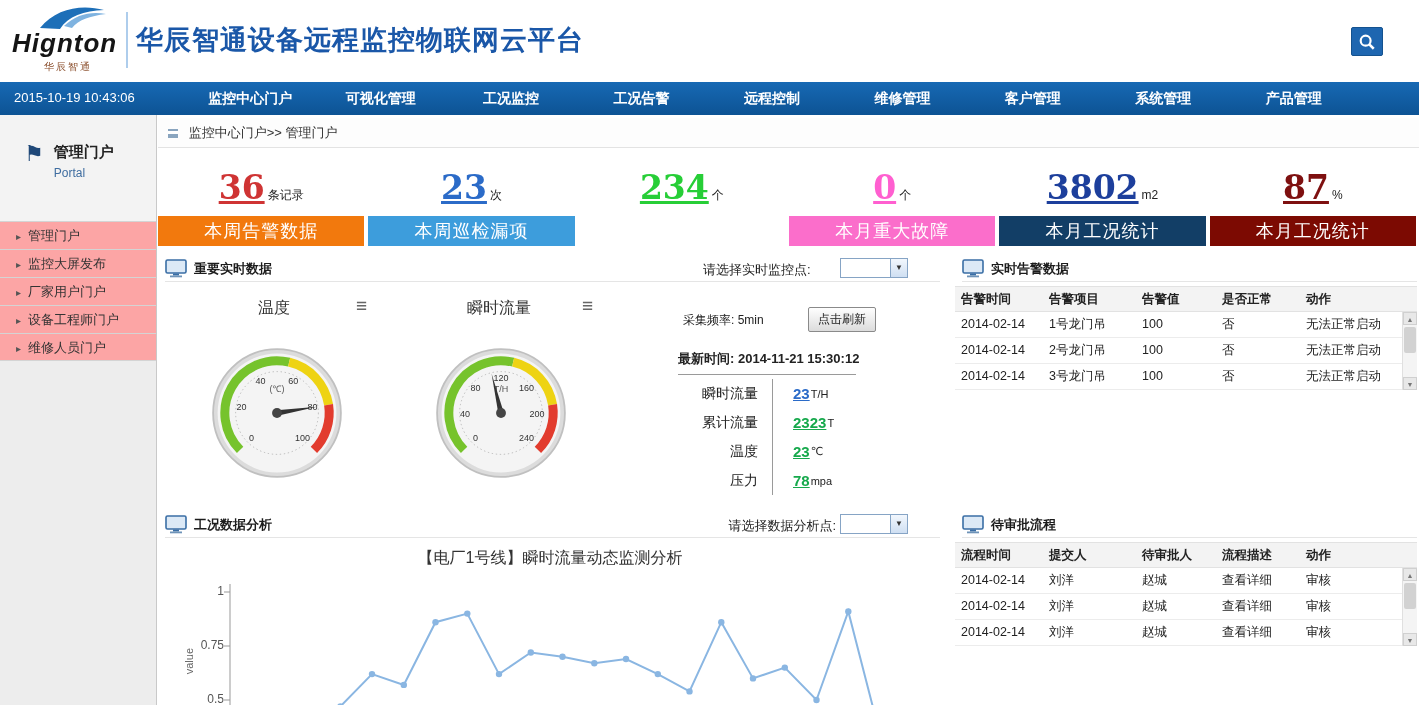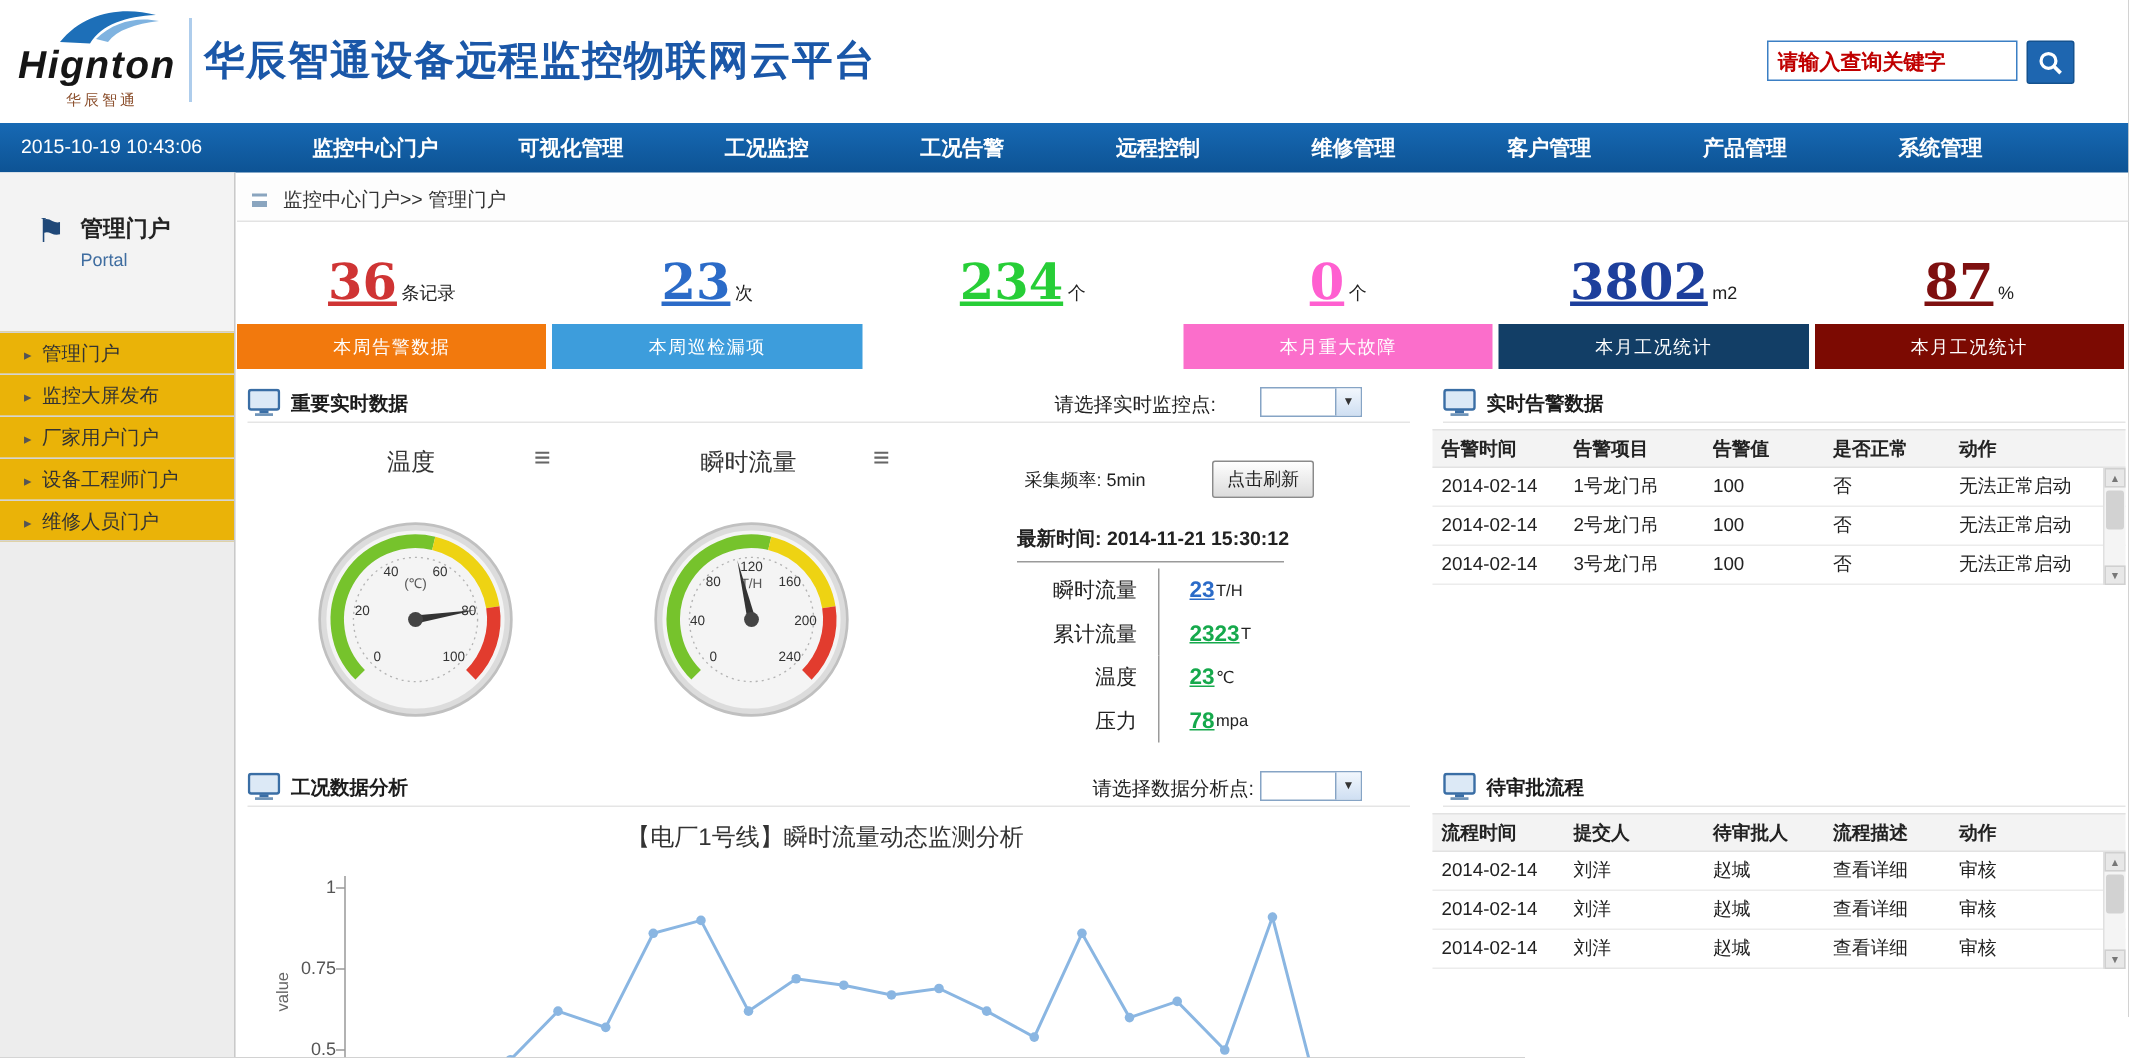--- a/index.html
+++ b/index.html
@@ -24,35 +24,35 @@
   .nav-items { position:absolute; left:185px; top:0; right:60px; height:33px; display:flex; }
   .nav-item { flex:1; text-align:center; line-height:33px; color:#fff; font-size:14px; font-weight:bold; cursor:pointer; white-space:nowrap; }
 
   
   .sidebar { position:absolute; left:0; top:115px; width:157px; height:590px; background:#ededed; border-right:1px solid #c9c9c9; }
   .portal-header { height:106px; background:#f3f3f3; padding:28px 0 0 24px; display:flex; }
   .flag-icon { font-size:22px; color:#1f4878; line-height:22px; }
   .portal-meta { margin-left:10px; }
   .portal-title { font-size:15px; font-weight:bold; color:#222; }
   .portal-sub { font-size:12px; color:#3f6da0; margin-top:4px; }
-  .side-item { height:28px; line-height:27px; border-top:1px solid #d4d4d4; background:#eab308; padding-left:16px; font-size:13px; color:#333; cursor:pointer; white-space:nowrap; }
+  .side-item { height:28px; line-height:27px; border-top:1px solid #d4d4d4; background:#fca5a5; padding-left:16px; font-size:13px; color:#333; cursor:pointer; white-space:nowrap; }
   .side-item:last-of-type { border-bottom:1px solid #d4d4d4; }
   .side-caret { font-size:10px; color:#555; margin-right:7px; }
 
   
   .breadcrumb-bar { position:absolute; left:158px; top:118px; width:1261px; height:30px; background:#fdfdfd; border-bottom:1px solid #e3e3e3; line-height:30px; font-size:13px; color:#333; }
   .breadcrumb-icon { display:inline-block; width:10px; height:9px; margin:0 7px 0 10px; border-top:2px solid #8aa5bf; border-bottom:2px solid #8aa5bf; background:linear-gradient(#fff 3px,#8aa5bf 3px,#8aa5bf 5px,#fff 5px); vertical-align:middle; }
 
   
   .stats-row { position:absolute; left:158px; top:158px; width:1258px; height:88px; display:flex; gap:4px; }
   .stat-card { flex:1; display:flex; flex-direction:column; }
   .stat-top { height:58px; background:#fff; text-align:center; padding-top:10px; }
   .stat-value { font-family:"DejaVu Serif","Liberation Serif",serif; font-size:33px; font-weight:bold; text-decoration:underline; cursor:pointer; }
   .stat-unit { font-size:12px; color:#222; margin-left:3px; }
-  .stat-bar { height:30px; line-height:30px; text-align:center; color:#fff; font-size:12px; cursor:pointer; letter-spacing:1px; }
+  .stat-bar { height:30px; line-height:30px; text-align:center; color:#fff; font-size:18px; cursor:pointer; letter-spacing:1px; }
 
   
   .section-header { position:absolute; height:26px; display:flex; align-items:center; gap:7px; font-size:13px; font-weight:600; color:#1c1c1c; }
   .select-label { position:absolute; font-size:13px; color:#222; }
   .selectbox { position:absolute; width:68px; height:20px; background:#fff; border:1px solid #86a4c5; cursor:pointer; }
   .select-arrow { position:absolute; right:0; top:0; width:17px; height:18px; background:linear-gradient(#f2f7fd,#cfdff2); border-left:1px solid #86a4c5; text-align:center; font-size:8px; line-height:18px; color:#333; }
 
   
   .gauge-title { position:absolute; font-size:16px; color:#333; }
   .gauge-menu { position:absolute; font-size:19px; color:#666; font-weight:bold; cursor:pointer; line-height:16px; }
@@ -98,41 +98,40 @@
     <div class="logo">
       <svg class="logo-swoosh" width="72" height="26" viewBox="0 0 72 26">
         <path d="M2,24 C18,4 44,0 66,6 C46,7 30,12 22,25 Z" fill="#1d6fb8"></path>
         <path d="M26,22 C38,10 54,7 68,10 C52,12 40,16 34,24 Z" fill="#7fb3e0"></path>
       </svg>
       <div class="logo-text">Hignton</div>
       <div class="logo-sub">华辰智通</div>
     </div>
     <div class="logo-divider"></div>
     <div class="app-title">华辰智通设备远程监控物联网云平台</div>
-    <input class="search-input" type="text" placeholder="请输入查询关键字" style="">
     <div class="search-button">
       <svg width="18" height="18" viewBox="0 0 20 20">
         <circle cx="8.5" cy="8.5" r="5.5" fill="none" stroke="#fff" stroke-width="2.4"></circle>
         <line x1="12.8" y1="12.8" x2="17.5" y2="17.5" stroke="#fff" stroke-width="2.8"></line>
       </svg>
     </div>
   </div>
 
   <div class="navbar">
     <div class="nav-time">2015-10-19 10:43:06</div>
     <div class="nav-items">
       <div class="nav-item">监控中心门户</div>
       <div class="nav-item">可视化管理</div>
       <div class="nav-item">工况监控</div>
       <div class="nav-item">工况告警</div>
       <div class="nav-item">远程控制</div>
       <div class="nav-item">维修管理</div>
       <div class="nav-item">客户管理</div>
+      <div class="nav-item">系统管理</div>
       <div class="nav-item">产品管理</div>
-      <div class="nav-item">系统管理</div>
     </div>
   </div>
 
   <div class="sidebar">
     <div class="portal-header">
       <span class="flag-icon">⚑</span>
       <span class="portal-meta">
         <div class="portal-title">管理门户</div>
         <div class="portal-sub">Portal</div>
       </span>

